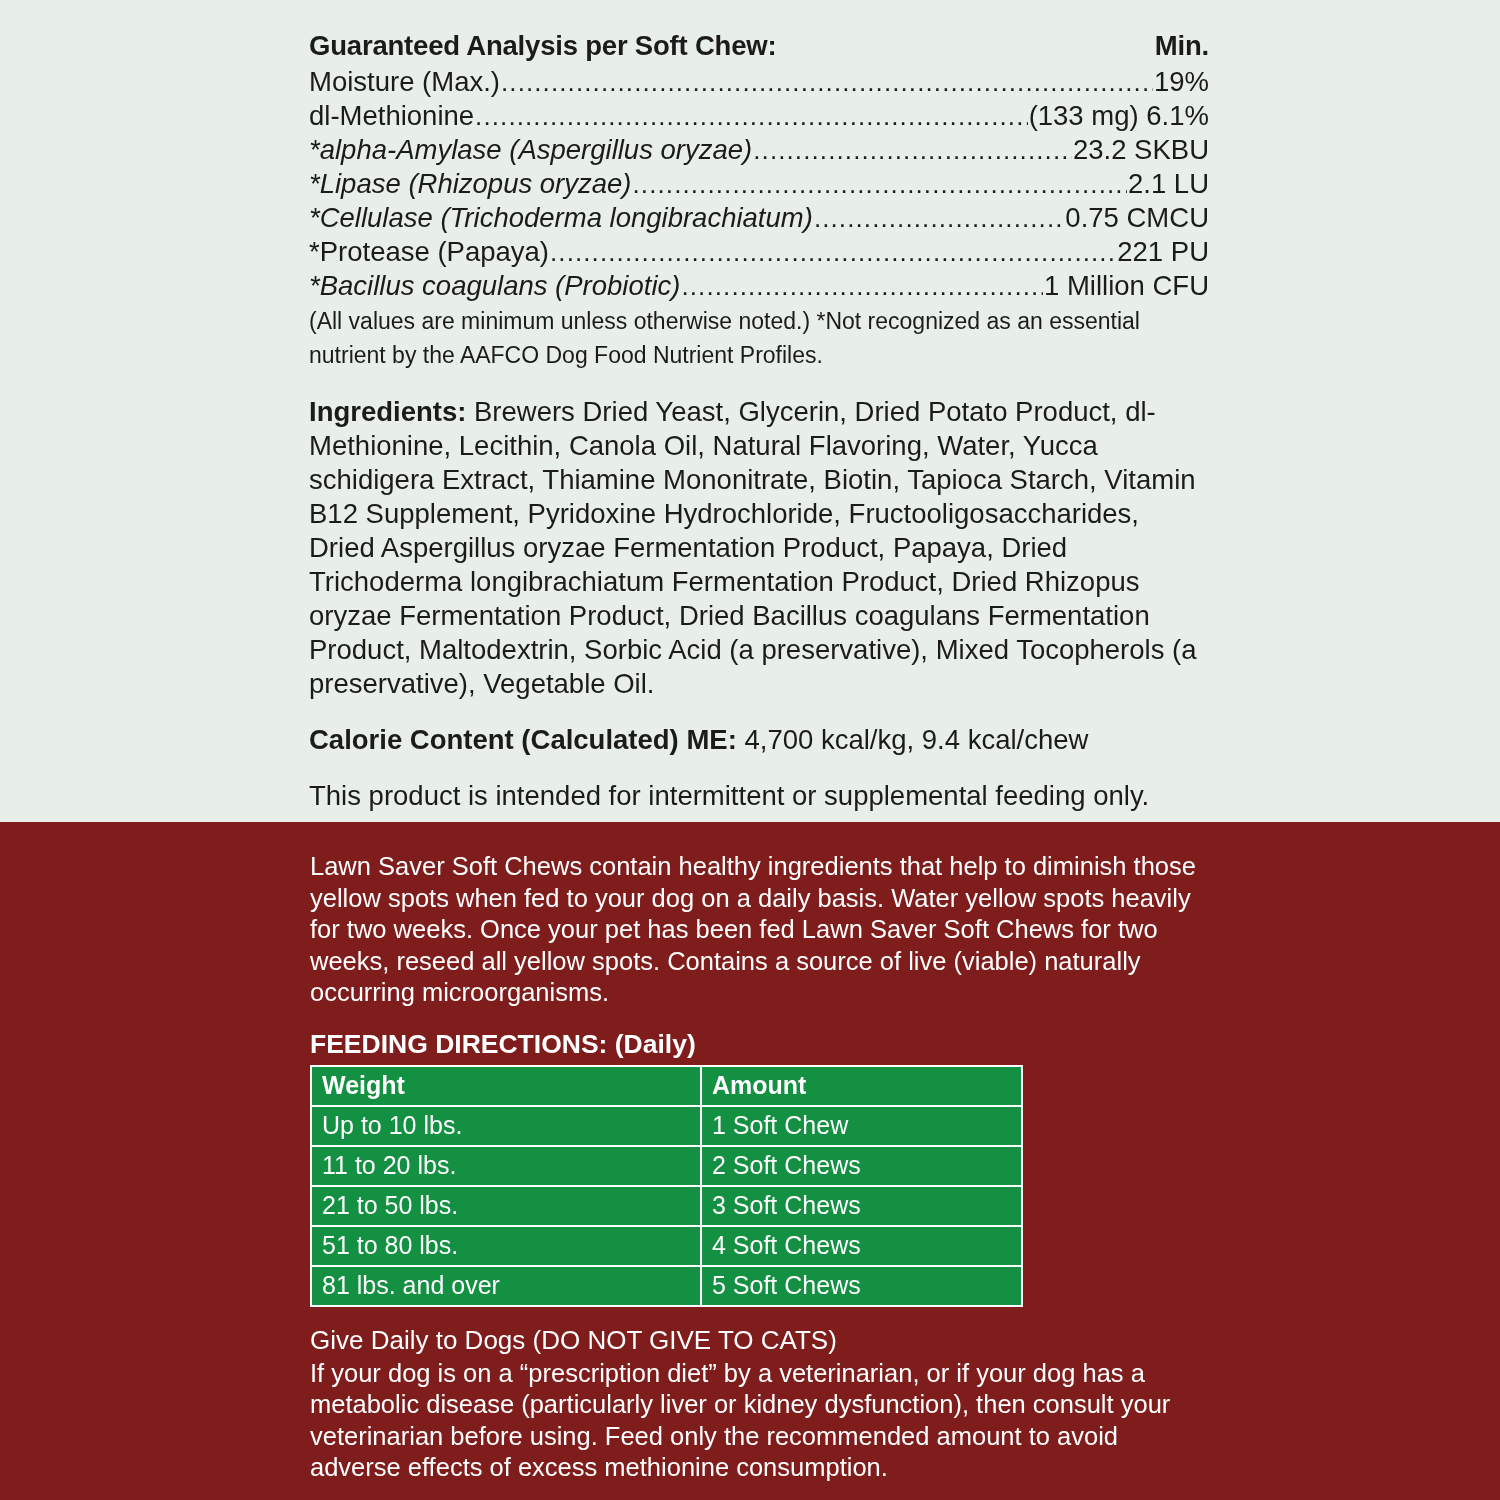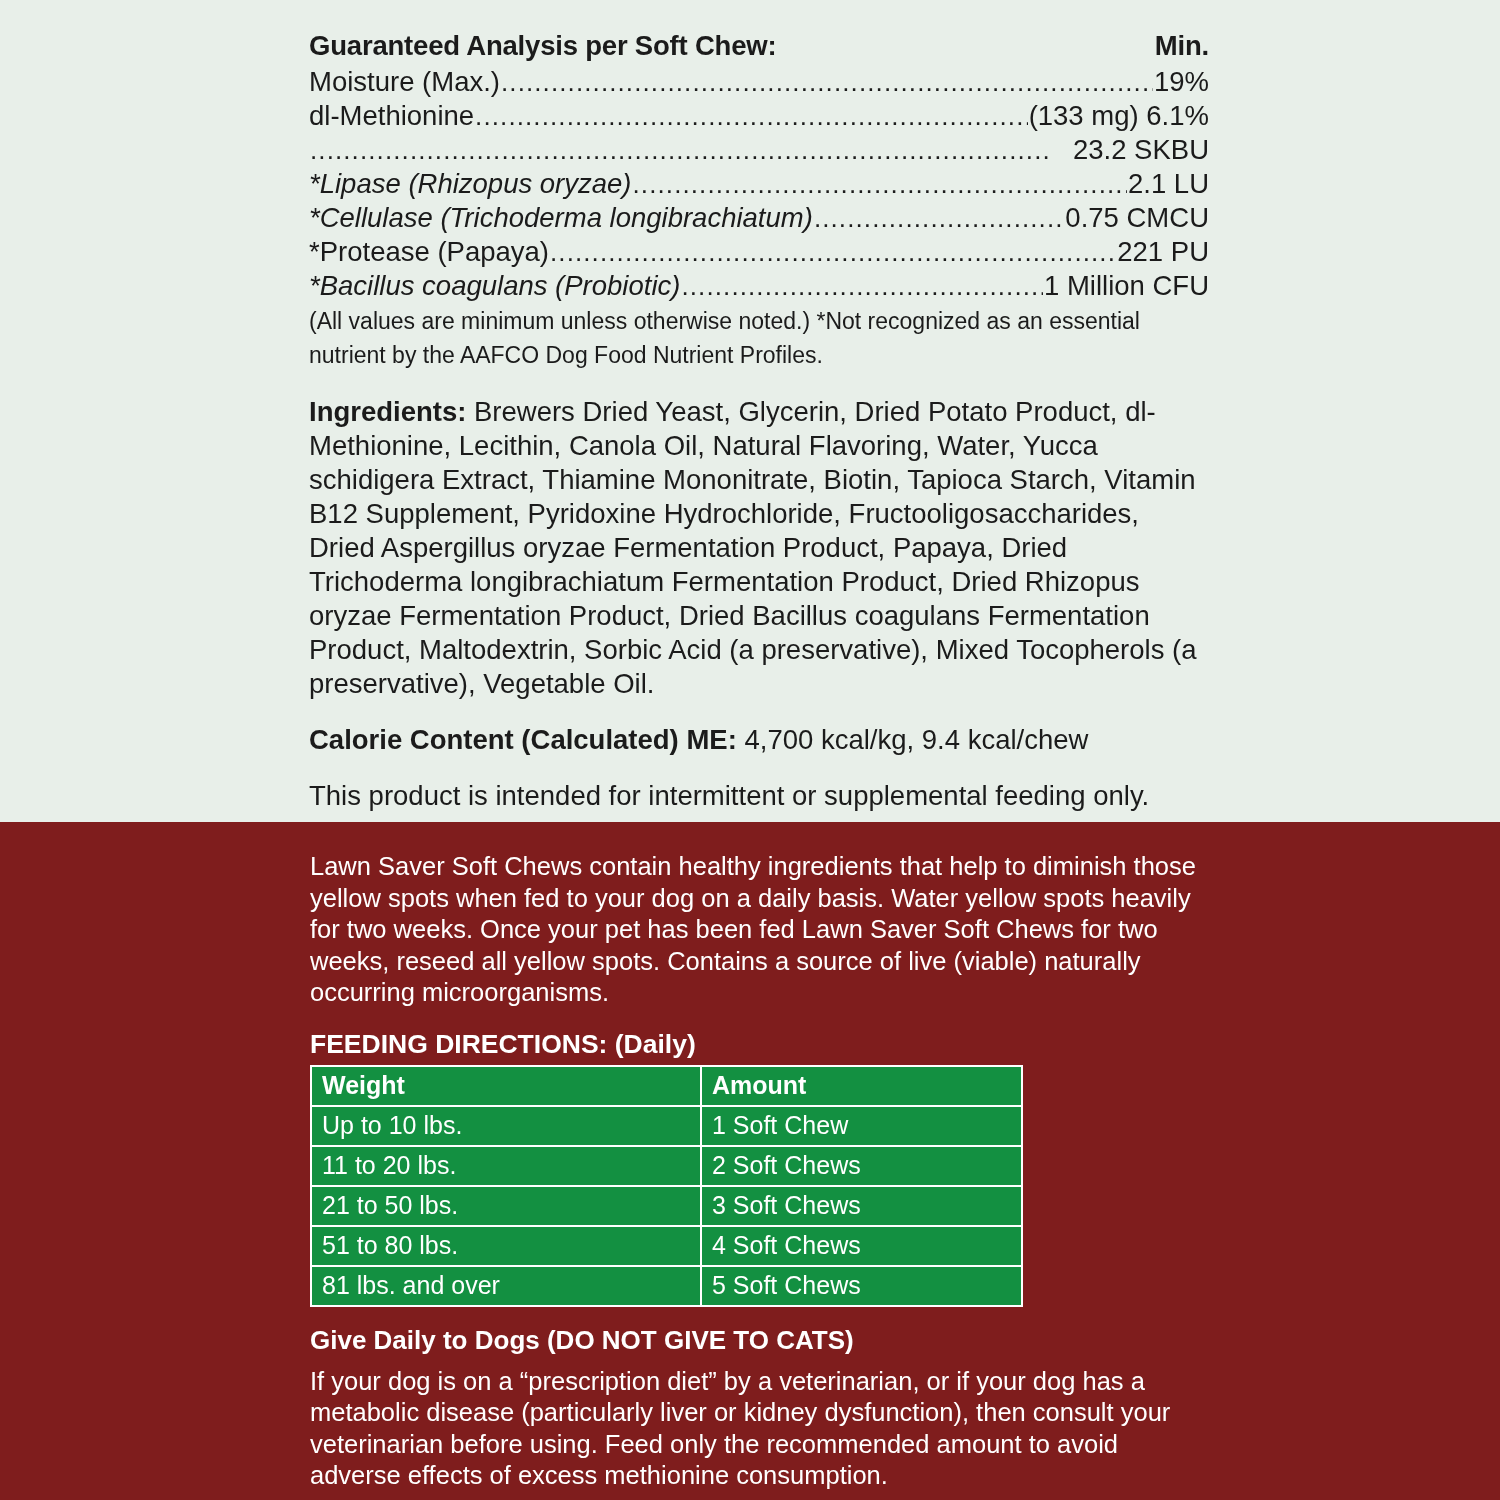--- a/index.html
+++ b/index.html
@@ -131,23 +131,23 @@
     text-align: left;
     color: #ffffff;
     background: #139041;
   }
   table.feeding th {
     font-weight: bold;
   }
   table.feeding td:first-child, table.feeding th:first-child { width: 370px; }
   .give-daily {
     font-size: 26px;
-    font-weight: bold;
+    font-weight: normal;
     margin-top: 18px;
-    margin-bottom: 10px;
+    margin-bottom: 2px;
   }
   .caution {
     font-size: 25.5px;
     line-height: 31.5px;
   }
 </style>
 </head>
 <body>
 
 <div class="label">
@@ -165,20 +165,21 @@
             <span class="nm">Moisture (Max.)</span>
             <span class="dots">.........................................................................................</span>
             <span class="vl">19%</span>
           </div>
           <div class="ga-row">
             <span class="nm">dl-Methionine</span>
             <span class="dots">.........................................................................................</span>
             <span class="vl">(133 mg) 6.1%</span>
           </div>
           <div class="ga-row">
+            <span class="nm ital">*alpha-Amylase (Aspergillus oryzae) </span>
             <span class="dots">.........................................................................................</span>
             <span class="vl">23.2 SKBU</span>
           </div>
           <div class="ga-row">
             <span class="nm ital">*Lipase (Rhizopus oryzae)</span>
             <span class="dots">.........................................................................................</span>
             <span class="vl">2.1 LU</span>
           </div>
           <div class="ga-row">
             <span class="nm ital">*Cellulase (Trichoderma longibrachiatum)</span>

